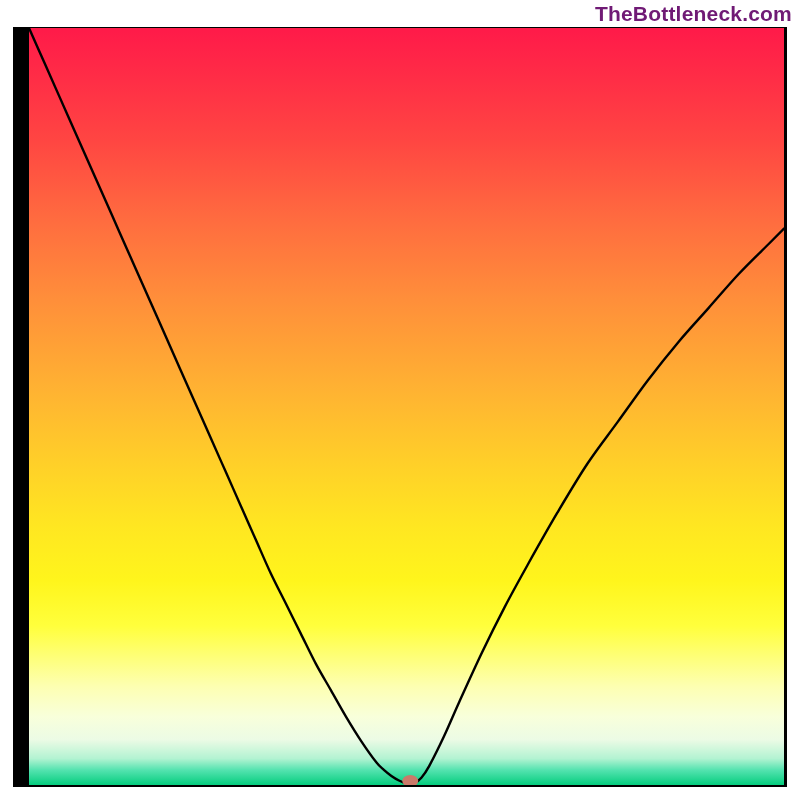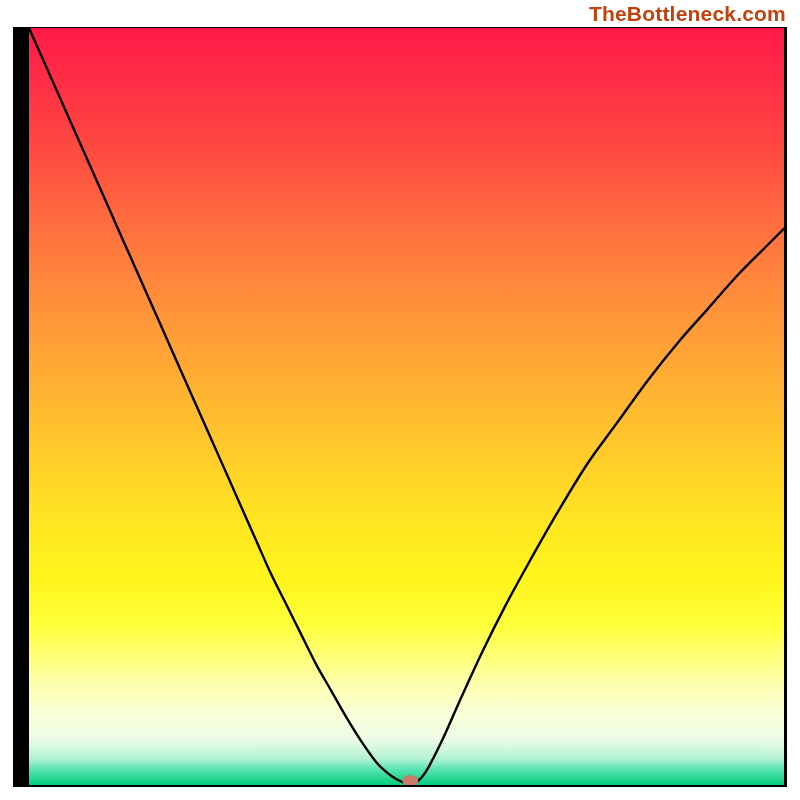--- a/index.html
+++ b/index.html
@@ -6,25 +6,25 @@
     margin: 0;
     padding: 0;
     width: 800px;
     height: 800px;
     background: #ffffff;
     font-family: Arial, Helvetica, sans-serif;
   }
   .attribution {
     position: absolute;
     top: 2px;
-    right: 14px;
+    right: 8px;
     font-size: 21px;
     font-weight: 600;
     letter-spacing: 0.2px;
-    color: #c2410c;
+    color: #701a75;
     z-index: 10;
   }
   .frame {
     position: absolute;
     top: 27px;
     left: 13px;
     width: 774px;
     height: 760px;
     background: #000000;
   }

